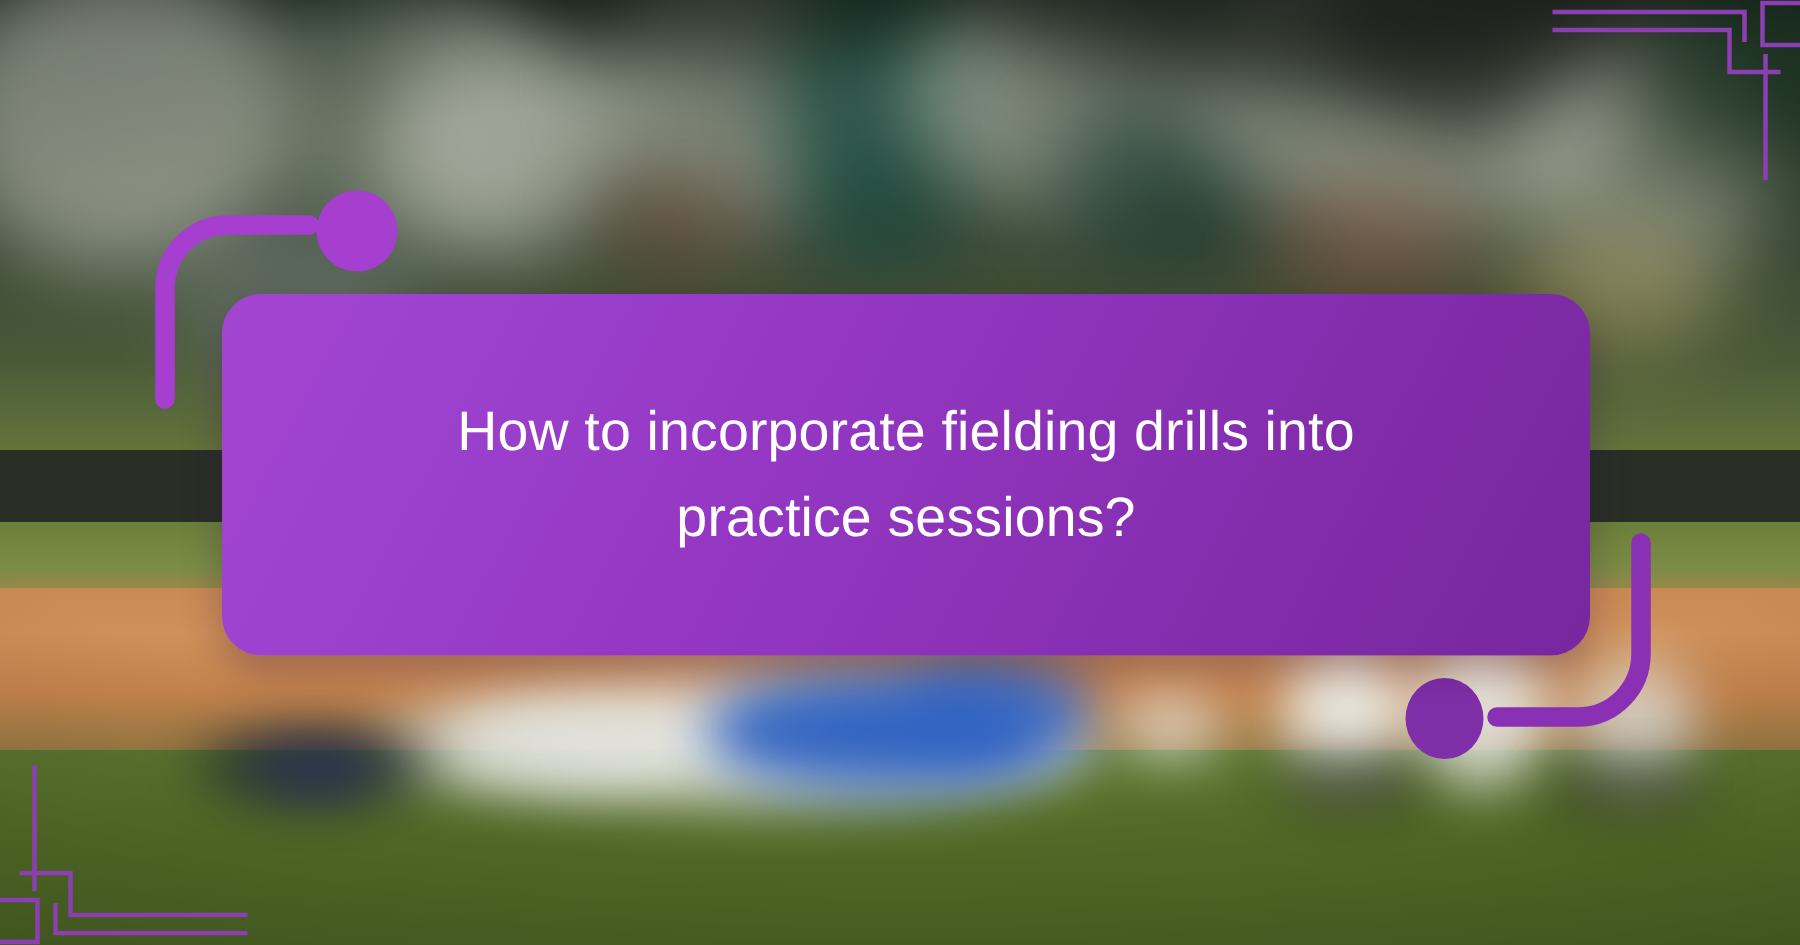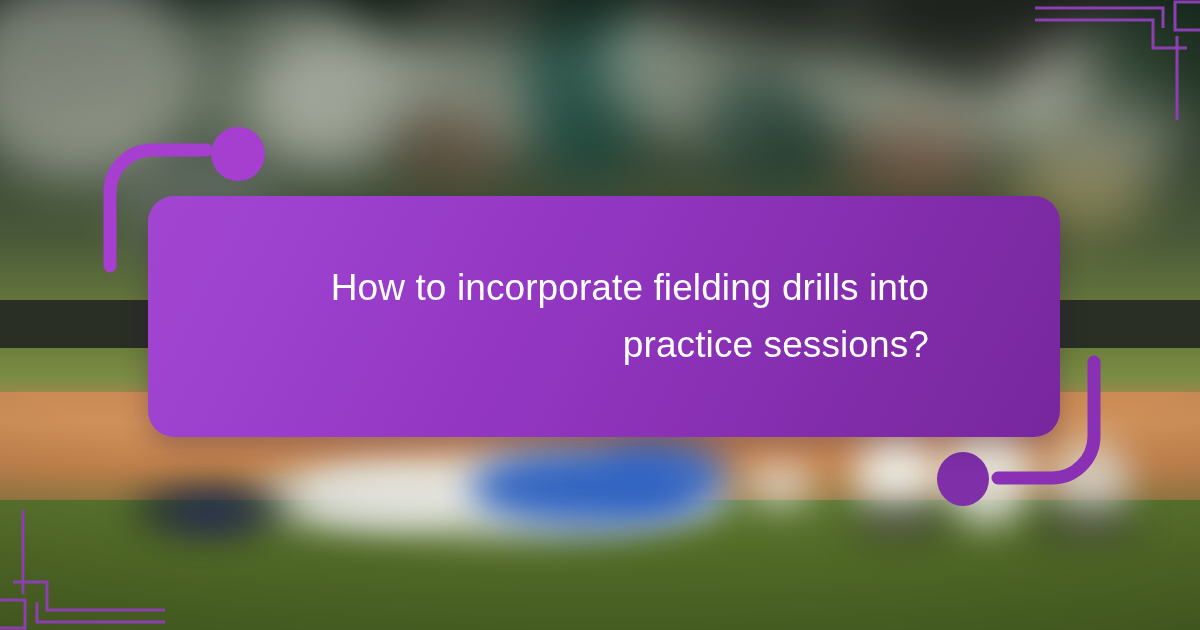--- a/index.html
+++ b/index.html
@@ -123,21 +123,21 @@
     box-sizing: border-box;
     padding: 18px 60px;
   }
   .card-title {
     margin: 16px;
     font-family: "Liberation Sans", sans-serif;
     font-size: 37px;
     line-height: 1.52;
     font-weight: 400;
     color: #ffffff;
-    text-align: right;
+    text-align: center;
     letter-spacing: 0.1px;
     max-width: 650px;
   }
 </style>
 </head>
 <body>
 
 <div id="stage">
 
   <div class="bg-photo">

